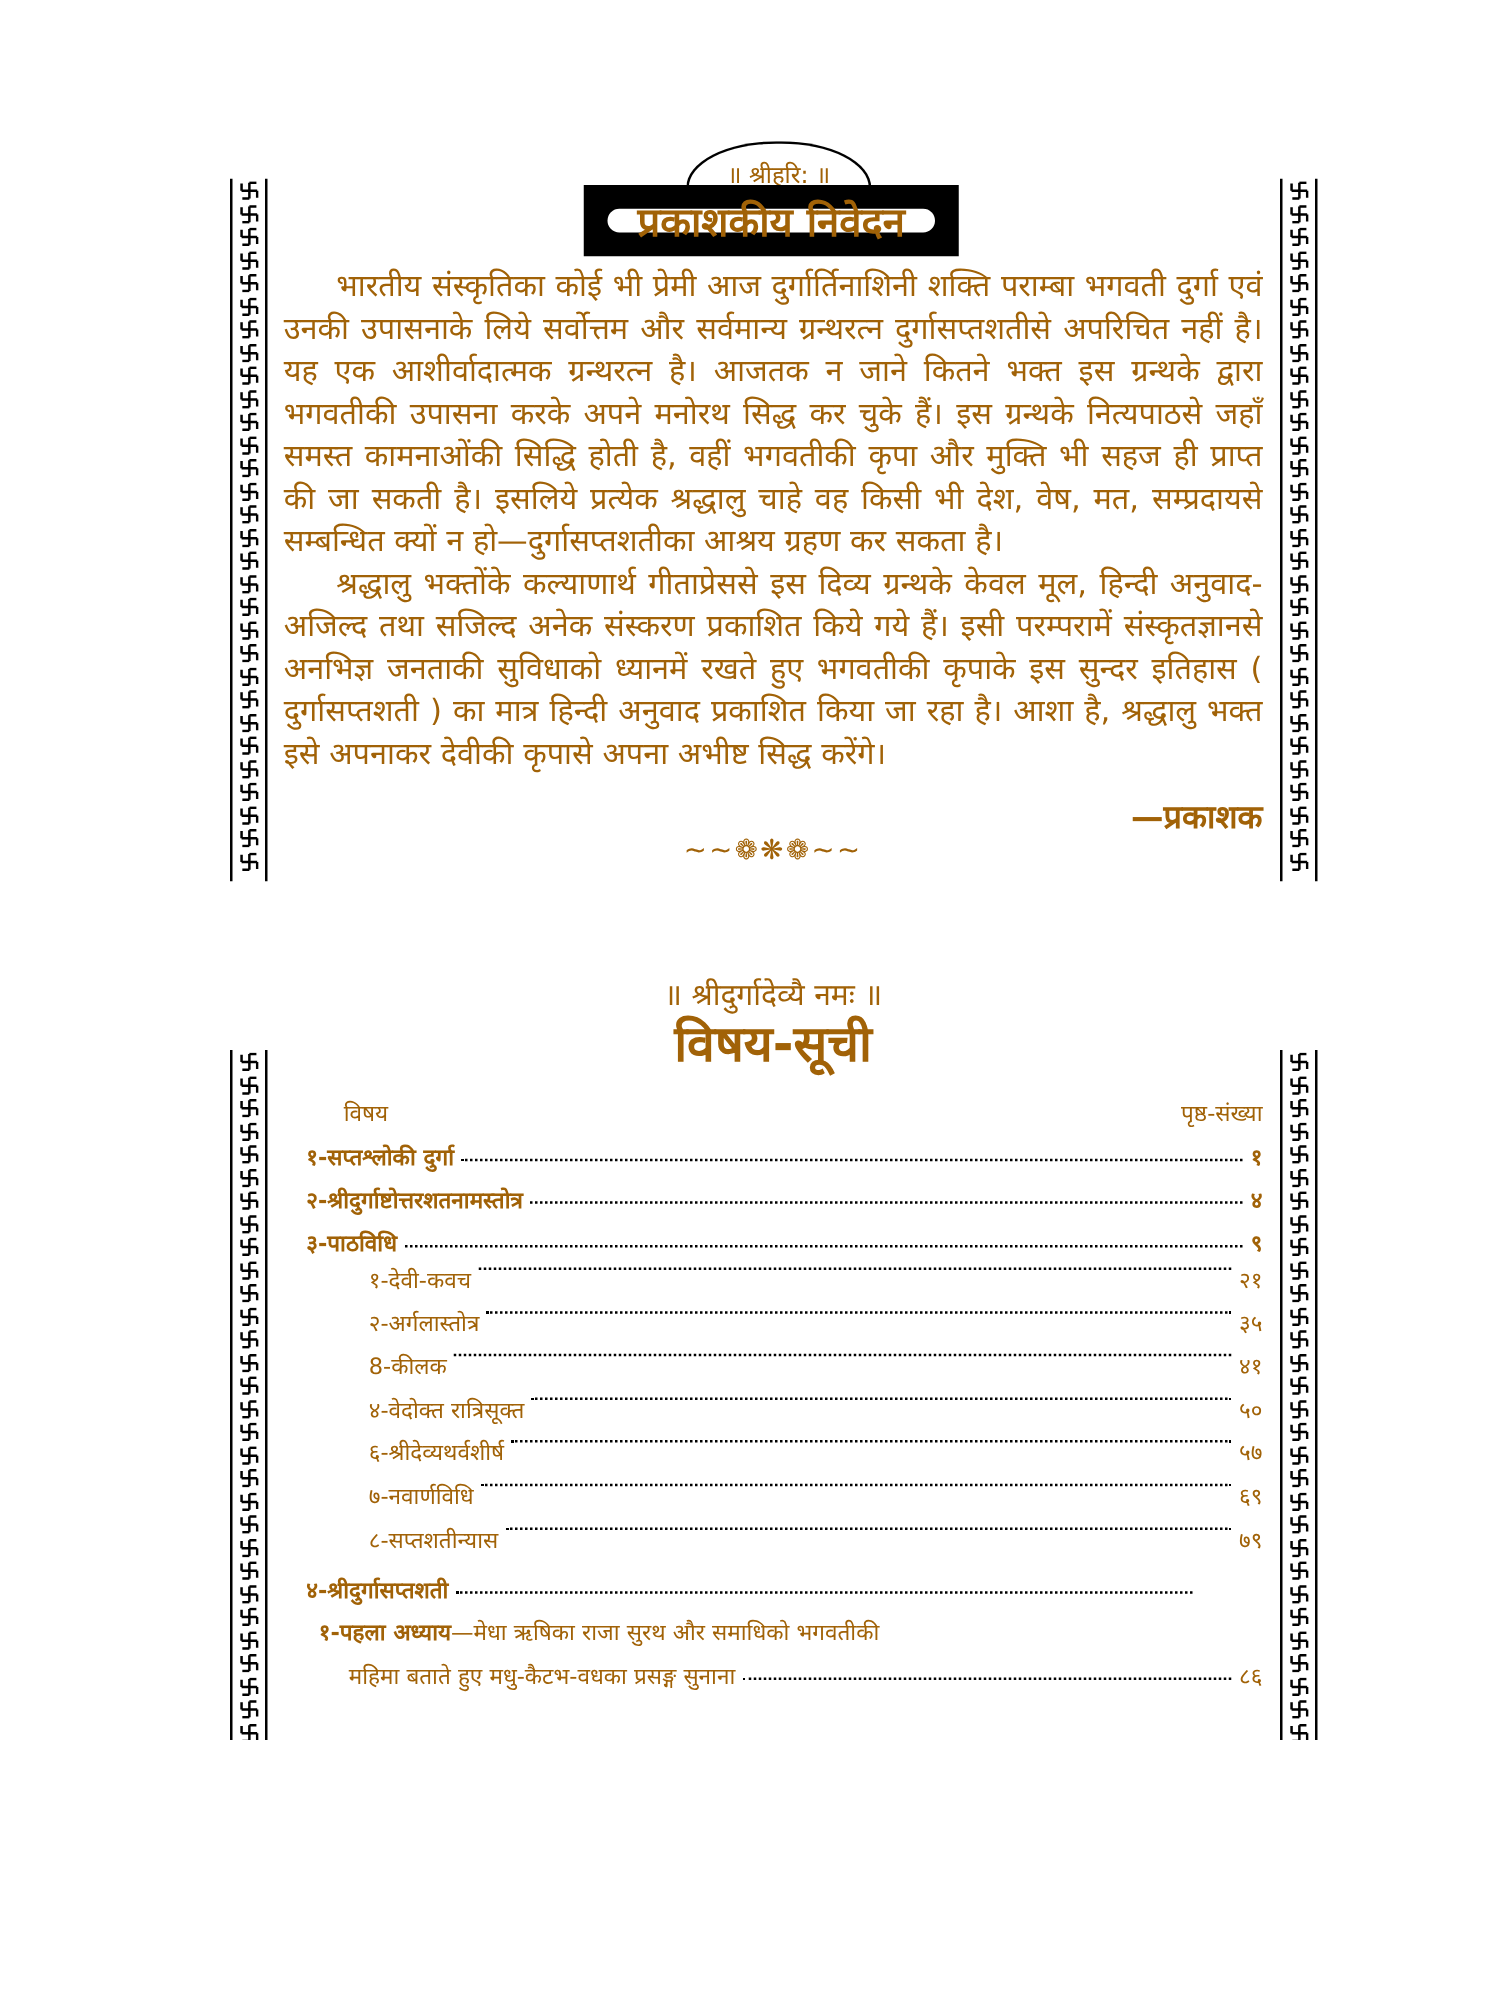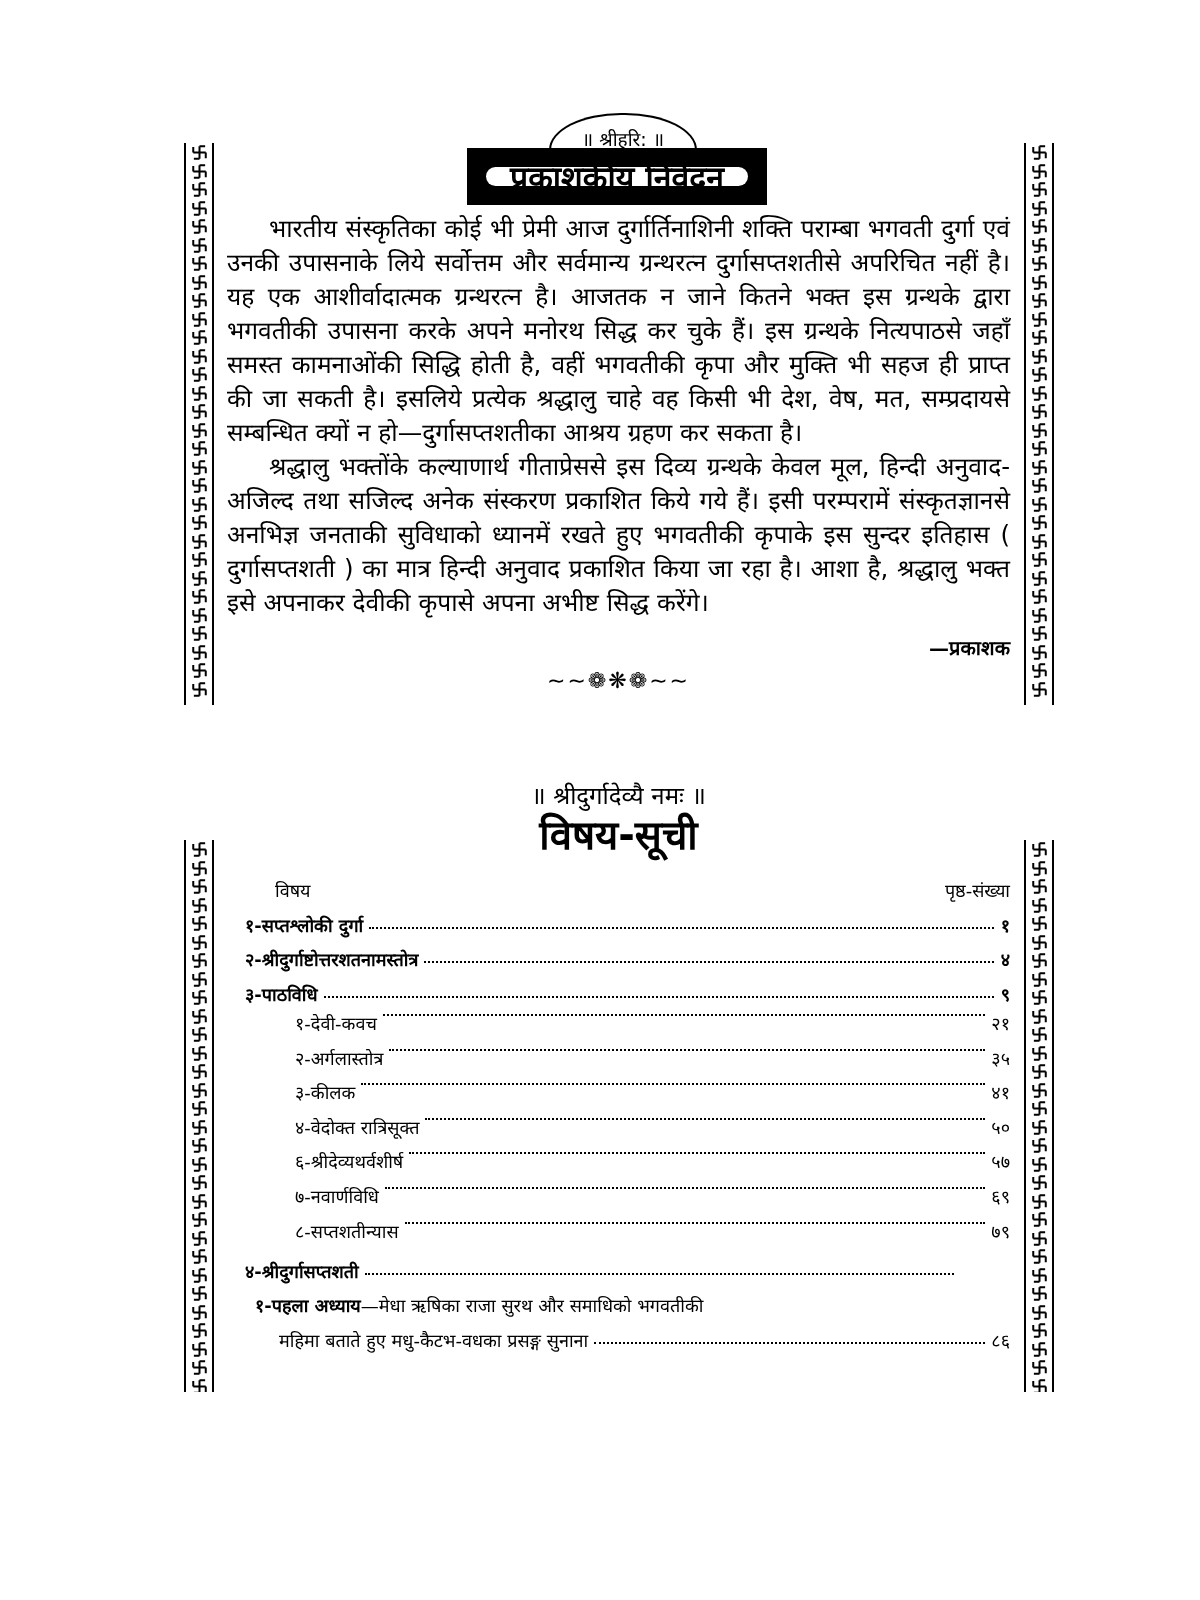--- a/index.html
+++ b/index.html
@@ -1,18 +1,18 @@
 <!DOCTYPE html>
 <html><head>
 <meta charset="utf-8">
 <style>
   html,body { margin:0; padding:0; background:#e8e8e8; }
   .canvas {
     position:relative; width:1200px; height:1600px; margin:0 auto;
-    background:#ffffff; color:#000000;
+    background:#ffffff; color:#a16207;
     font-family:"DejaVu Sans", sans-serif;
     overflow:hidden;
   }
 
   
   .border-col {
     position:absolute; width:26px;
     border-left:2px solid #000; border-right:2px solid #000;
     display:flex; flex-direction:column; align-items:center;
     gap:3.5px; padding-top:2px; overflow:hidden;
@@ -43,21 +43,21 @@
   }
 
   
   .note-body {
     position:absolute; left:227px; top:212px; width:783px;
     font-size:24.5px; line-height:34px; text-align:justify;
   }
   .note-body p { margin:0; text-indent:42px; }
   .signature {
     position:absolute; left:227px; top:634px; width:783px;
-    text-align:right; font-size:20px; font-weight:bold;
+    text-align:right; font-size:26px; font-weight:bold;
   }
   .ornament {
     position:absolute; left:227px; top:668px; width:783px;
     text-align:center; font-size:22px; letter-spacing:2px;
   }
 
   
   .invocation2 {
     position:absolute; left:227px; top:778px; width:783px;
     text-align:center; font-size:24px;
@@ -501,21 +501,21 @@
       <span>१-देवी-कवच</span>
       <span class="dots"></span>
       <span class="toc-page">२१</span>
     </div>
     <div class="toc-row sub">
       <span>२-अर्गलास्तोत्र</span>
       <span class="dots"></span>
       <span class="toc-page">३५</span>
     </div>
     <div class="toc-row sub">
-      <span>३-कीलक</span>
+      <span>8-कीलक</span>
       <span class="dots"></span>
       <span class="toc-page">४१</span>
     </div>
     <div class="toc-row sub">
       <span>४-वेदोक्त रात्रिसूक्त</span>
       <span class="dots"></span>
       <span class="toc-page">५०</span>
     </div>
     <div class="toc-row sub">
       <span>६-श्रीदेव्यथर्वशीर्ष</span>

